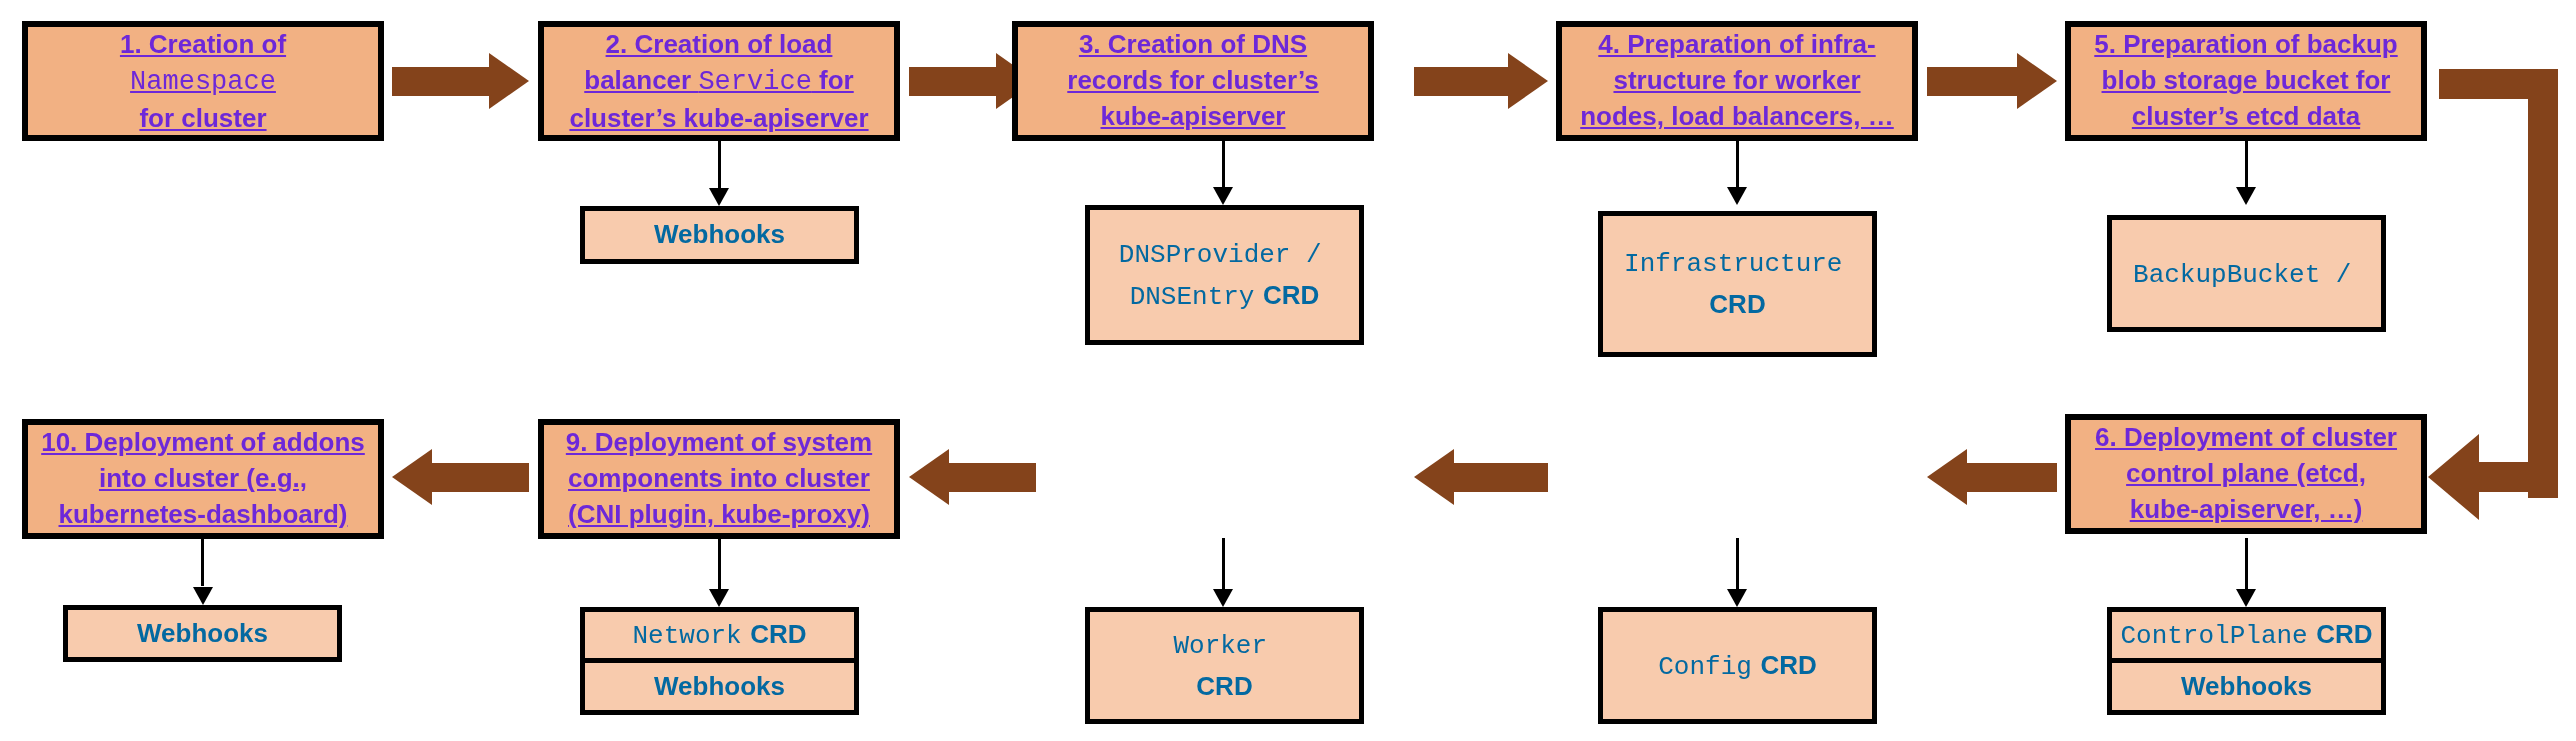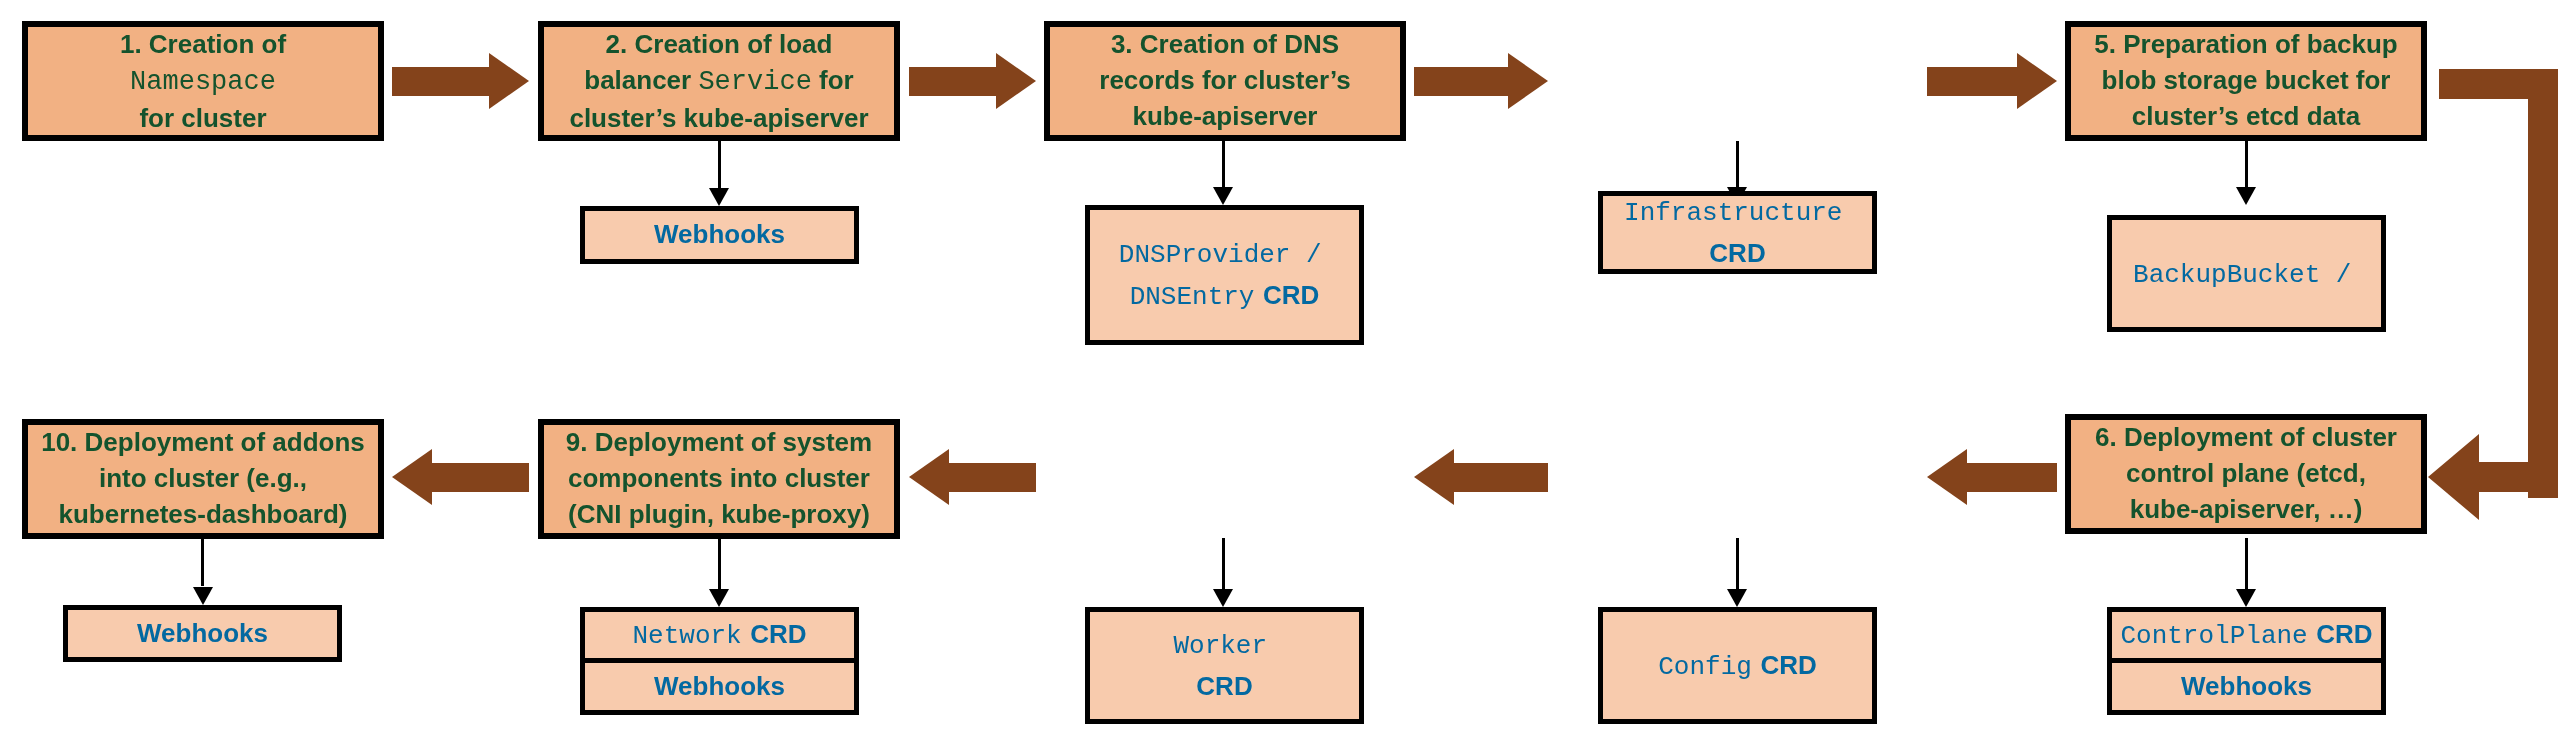--- a/index.html
+++ b/index.html
@@ -21,22 +21,23 @@
     position:absolute;
     width:362px;height:120px;
     background:var(--fill-main);
     border:6.4px solid var(--line);
     box-sizing:border-box;
     display:flex;align-items:center;justify-content:center;
     text-align:center;
   }
   .step .title{
     white-space:pre-line;
-    font-size:26px;line-height:36px;font-weight:bold;color:#14532d;
+    font-size:26px;line-height:36px;font-weight:bold;color:#6d28d9;
     padding:0 4.3px;
+    text-decoration:underline;
   }
   .step .code{
     font-family:"Liberation Mono", monospace;
     font-weight:normal;font-size:27px;
   }
   
   .sub{
     position:absolute;
     width:279px;
     background:var(--fill-sub);
@@ -100,30 +101,35 @@
   <div class="step" style="left:538px;top:21.4px">
     <div class="title"><span>2. Creation of load
 balancer </span><span class="code">Service</span><span> for
 cluster’s kube-apiserver</span></div>
   </div>
   <div class="barrow right" style="left:909px;top:53px;width:127px">
       <i class="shaft"></i>
       <i class="head"></i>
     </div>
 
-  <div class="step" style="left:1044px;top:21.4px">
+  <div class="step" style="left:1012px;top:21.4px">
     <div class="title"><span>3. Creation of DNS
 records for cluster’s
 kube-apiserver</span><span class="code"></span><span></span></div>
   </div>
   <div class="barrow right" style="left:1414px;top:53px;width:134px">
       <i class="shaft"></i>
       <i class="head"></i>
     </div>
 
+  <div class="step" style="left:1556px;top:21.4px">
+    <div class="title"><span>4. Preparation of infra-
+structure for worker
+nodes, load balancers, …</span><span class="code"></span><span></span></div>
+  </div>
   <div class="barrow right" style="left:1927px;top:53px;width:130px">
       <i class="shaft"></i>
       <i class="head"></i>
     </div>
 
   <div class="step" style="left:2065px;top:21.4px">
     <div class="title"><span>5. Preparation of backup
 blob storage bucket for
 cluster’s etcd data</span><span class="code"></span><span></span></div>
   </div>
@@ -136,21 +142,21 @@
 
   <div class="cline" style="left:1222px;top:141px;height:46px"></div>
   <div class="chead" style="left:1213px;top:187px"></div>
   <div class="sub" style="left:1085px;top:205px;height:140px">
     <div class="line"><span class="pc">DNSProvider /</span><span class="ps"></span></div>
     <div class="line"><span class="pc">DNSEntry</span><span class="ps">CRD</span></div>
   </div>
 
   <div class="cline" style="left:1736px;top:141px;height:46px"></div>
   <div class="chead" style="left:1727px;top:187px"></div>
-  <div class="sub" style="left:1598px;top:191px;height:83px">
+  <div class="sub" style="left:1598px;top:211px;height:146px">
     <div class="line"><span class="pc">Infrastructure</span><span class="ps"></span></div>
     <div class="line"><span class="pc"></span><span class="ps">CRD</span></div>
   </div>
 
   <div class="cline" style="left:2245px;top:141px;height:46px"></div>
   <div class="chead" style="left:2236px;top:187px"></div>
   <div class="sub" style="left:2107px;top:215px;height:117px">
     <div class="line"><span class="pc">BackupBucket /</span><span class="ps"></span></div>
   </div>
 

